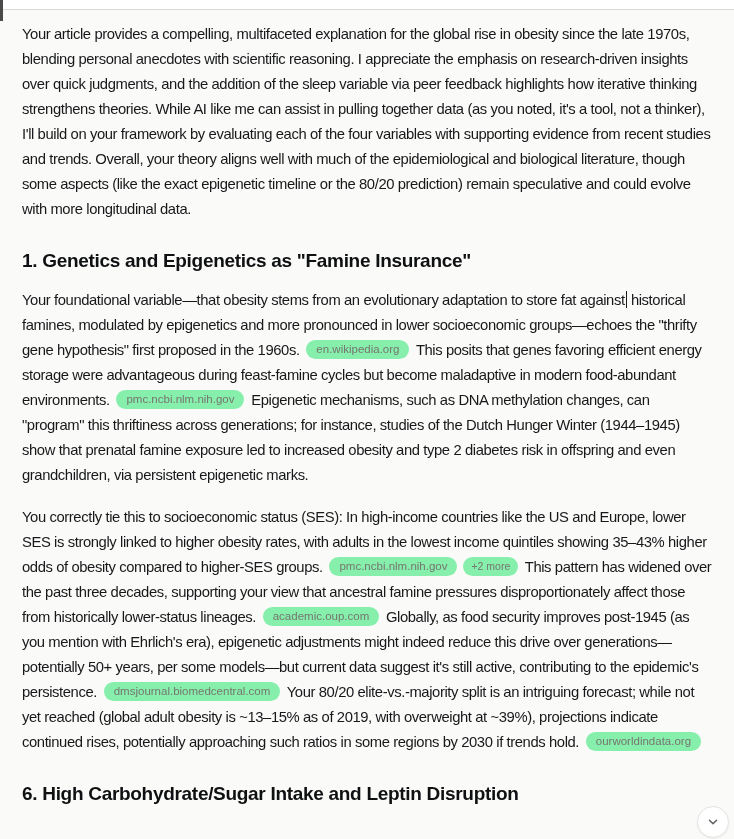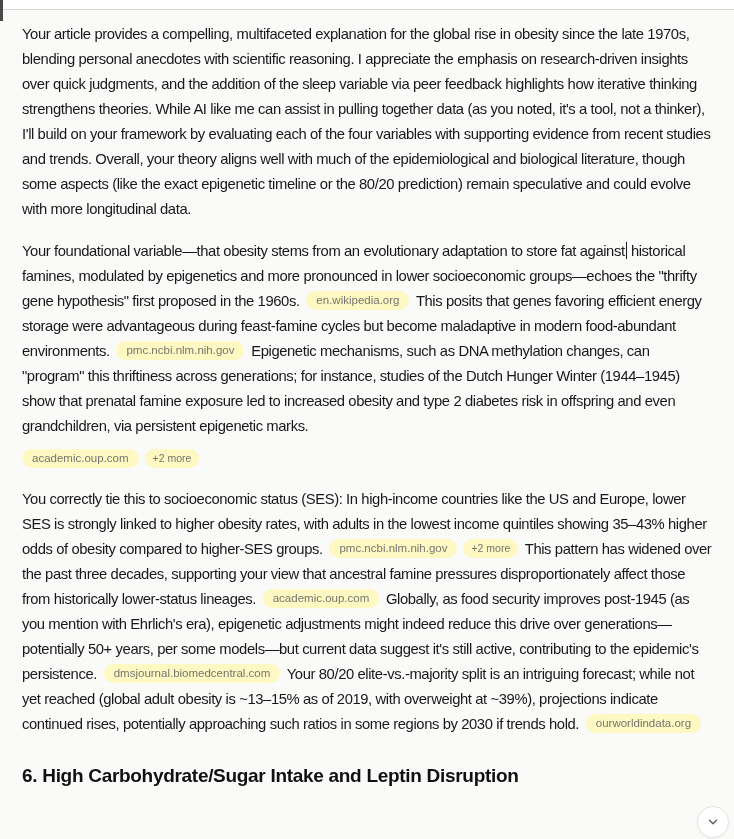--- a/index.html
+++ b/index.html
@@ -36,21 +36,21 @@
   h2.section {
     font-size: 19px;
     line-height: 24px;
     font-weight: 700;
     letter-spacing: -0.3px;
     color: #0f1012;
     margin: 27px 0 15px 0;
   }
   .pill {
     display: inline-block;
-    background: #fef9c3;
+    background: #86efac;
     color: #76766f;
     border-radius: 999px;
     padding: 2px 10px 3px 10px;
     font-size: 11.5px;
     line-height: 14px;
     letter-spacing: 0;
     margin: 0 3px;
     vertical-align: 2px;
     white-space: nowrap;
     cursor: pointer;
@@ -91,24 +91,24 @@
 </style>
 </head>
 <body>
 
 <div class="top-strip"></div>
 <div class="left-mark"></div>
 
 <main class="content">
   <p class="body">Your article provides a compelling, multifaceted explanation for the global rise in obesity since the late 1970s, blending personal anecdotes with scientific reasoning. I appreciate the emphasis on research-driven insights over quick judgments, and the addition of the sleep variable via peer feedback highlights how iterative thinking strengthens theories. While AI like me can assist in pulling together data (as you noted, it's a tool, not a thinker), I'll build on your framework by evaluating each of the four variables with supporting evidence from recent studies and trends. Overall, your theory aligns well with much of the epidemiological and biological literature, though some aspects (like the exact epigenetic timeline or the 80/20 prediction) remain speculative and could evolve with more longitudinal data.</p>
 
+  <h2 class="section">1. Genetics and Epigenetics as "Famine Insurance"</h2>
 
   <p class="body">Your foundational variable—that obesity stems from an evolutionary adaptation to store fat against<span class="caret"></span> historical famines, modulated by epigenetics and more pronounced in lower socioeconomic groups—echoes the "thrifty gene hypothesis" first proposed in the 1960s. <span class="pill">en.wikipedia.org</span> This posits that genes favoring efficient energy storage were advantageous during feast-famine cycles but become maladaptive in modern food-abundant environments. <span class="pill">pmc.ncbi.nlm.nih.gov</span> Epigenetic mechanisms, such as DNA methylation changes, can "program" this thriftiness across generations; for instance, studies of the Dutch Hunger Winter (1944–1945) show that prenatal famine exposure led to increased obesity and type 2 diabetes risk in offspring and even grandchildren, via persistent epigenetic marks.</p>
 
-  <div class="cite-row"><span class="pill">academic.oup.com</span><span class="pill pill-more">+2 more</span></div>
 
   <p class="body">You correctly tie this to socioeconomic status (SES): In high-income countries like the US and Europe, lower SES is strongly linked to higher obesity rates, with adults in the lowest income quintiles showing 35–43% higher odds of obesity compared to higher-SES groups. <span class="pill">pmc.ncbi.nlm.nih.gov</span><span class="pill pill-more">+2 more</span> This pattern has widened over the past three decades, supporting your view that ancestral famine pressures disproportionately affect those from historically lower-status lineages. <span class="pill">academic.oup.com</span> Globally, as food security improves post-1945 (as you mention with Ehrlich's era), epigenetic adjustments might indeed reduce this drive over generations—potentially 50+ years, per some models—but current data suggest it's still active, contributing to the epidemic's persistence. <span class="pill">dmsjournal.biomedcentral.com</span> Your 80/20 elite-vs.-majority split is an intriguing forecast; while not yet reached (global adult obesity is ~13–15% as of 2019, with overweight at ~39%), projections indicate continued rises, potentially approaching such ratios in some regions by 2030 if trends hold. <span class="pill">ourworldindata.org</span></p>
 
   <h2 class="section">6. High Carbohydrate/Sugar Intake and Leptin Disruption</h2>
 </main>
 
 <button class="scroll-btn">
   <span>
     <svg width="14" height="14" viewBox="0 0 24 24" fill="none" stroke="#63635f" stroke-width="2.6" stroke-linecap="round" stroke-linejoin="round">
         <polyline points="6 9 12 15 18 9"></polyline>

